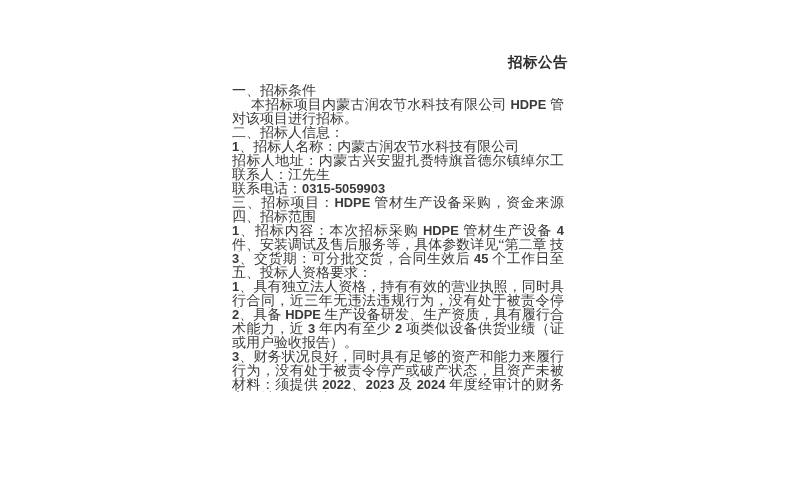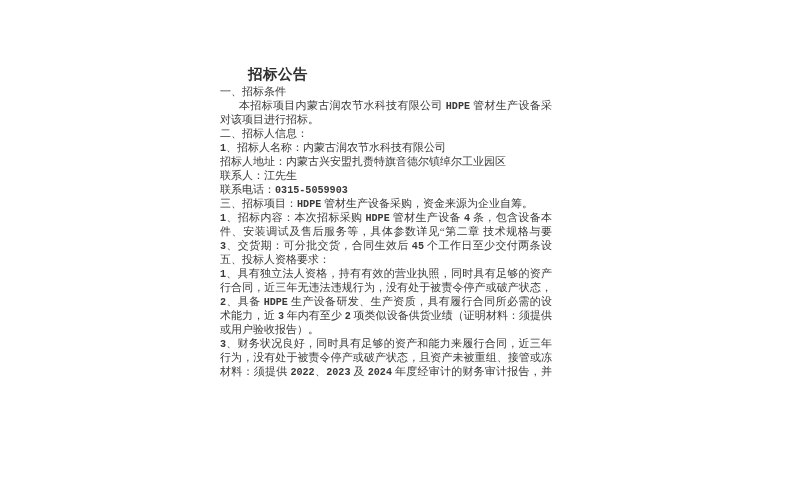--- a/index.html
+++ b/index.html
@@ -20,71 +20,72 @@
     width: 800px;
     height: 500px;
     background: #ffffff;
     overflow: hidden;
   }
   .doc-title {
     position: absolute;
     top: 53px;
     left: 236px;
     width: 332px;
-    margin: 12px;
+    margin: 0;
     font-size: 14.5px;
     line-height: 18px;
     font-weight: bold;
-    text-align: left;
+    text-align: right;
     color: #303030;
     letter-spacing: 0.5px;
   }
   .doc-body {
     position: absolute;
     top: 84px;
-    left: 220px;
+    left: 232px;
     width: 332px;
     color: #3a3a3a;
-    font-size: 11px;
+    font-size: 14px;
     line-height: 14px;
   }
   .line {
     text-align: justify;
     text-align-last: left;
     overflow: hidden;
     white-space: normal;
     height: 14px;
   }
   .line.fill {
     text-align-last: justify;
   }
   .line.indent {
     text-indent: 19px;
   }
   .latin {
-    font-family: Liberation Mono, monospace;
+    font-family: Liberation Sans, sans-serif;
     font-weight: bold;
     font-size: 0.92em;
   }
 </style>
 </head>
 <body>
 
 <div class="page">
   <h1 class="doc-title">招标公告</h1>
   <div class="doc-body" id="doc-body">
       <div class="line">一、招标条件</div>
       <div class="line indent fill">本招标项目内蒙古润农节水科技有限公司 <span class="latin">HDPE</span> 管材生产设备采购已由公司</div>
       <div class="line">对该项目进行招标。</div>
       <div class="line">二、招标人信息：</div>
       <div class="line"><span class="latin">1</span>、招标人名称：内蒙古润农节水科技有限公司</div>
       <div class="line">招标人地址：内蒙古兴安盟扎赉特旗音德尔镇绰尔工业园区</div>
       <div class="line">联系人：江先生</div>
       <div class="line">联系电话：<span class="latin">0315-5059903</span></div>
       <div class="line">三、招标项目：<span class="latin">HDPE</span> 管材生产设备采购，资金来源为企业自筹。</div>
+      <div class="line">四、招标范围</div>
       <div class="line fill"><span class="latin">1</span>、招标内容：本次招标采购 <span class="latin">HDPE</span> 管材生产设备 <span class="latin">4</span> 条，包含设备本体、配套附</div>
       <div class="line">件、安装调试及售后服务等，具体参数详见“第二章 技术规格与要求”。</div>
       <div class="line fill"><span class="latin">3</span>、交货期：可分批交货，合同生效后 <span class="latin">45</span> 个工作日至少交付两条设备，<span class="latin">60</span> 个工</div>
       <div class="line">五、投标人资格要求：</div>
       <div class="line fill"><span class="latin">1</span>、具有独立法人资格，持有有效的营业执照，同时具有足够的资产和能力来履</div>
       <div class="line fill">行合同，近三年无违法违规行为，没有处于被责令停产或破产状态，且资产未被</div>
       <div class="line fill"><span class="latin">2</span>、具备 <span class="latin">HDPE</span> 生产设备研发、生产资质，具有履行合同所必需的设备和专业技</div>
       <div class="line fill">术能力，近 <span class="latin">3</span> 年内有至少 <span class="latin">2</span> 项类似设备供货业绩（证明材料：须提供合同复印件</div>
       <div class="line">或用户验收报告）。</div>
       <div class="line fill"><span class="latin">3</span>、财务状况良好，同时具有足够的资产和能力来履行合同，近三年无违法违规</div>

